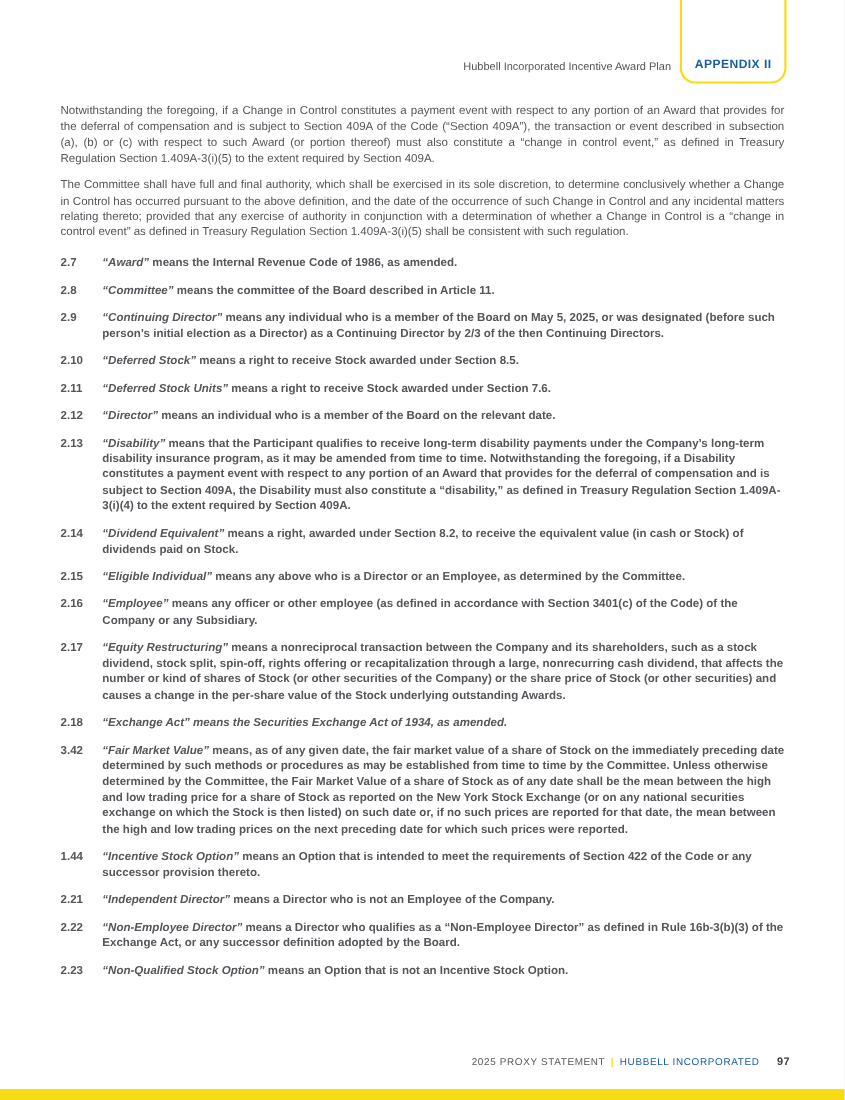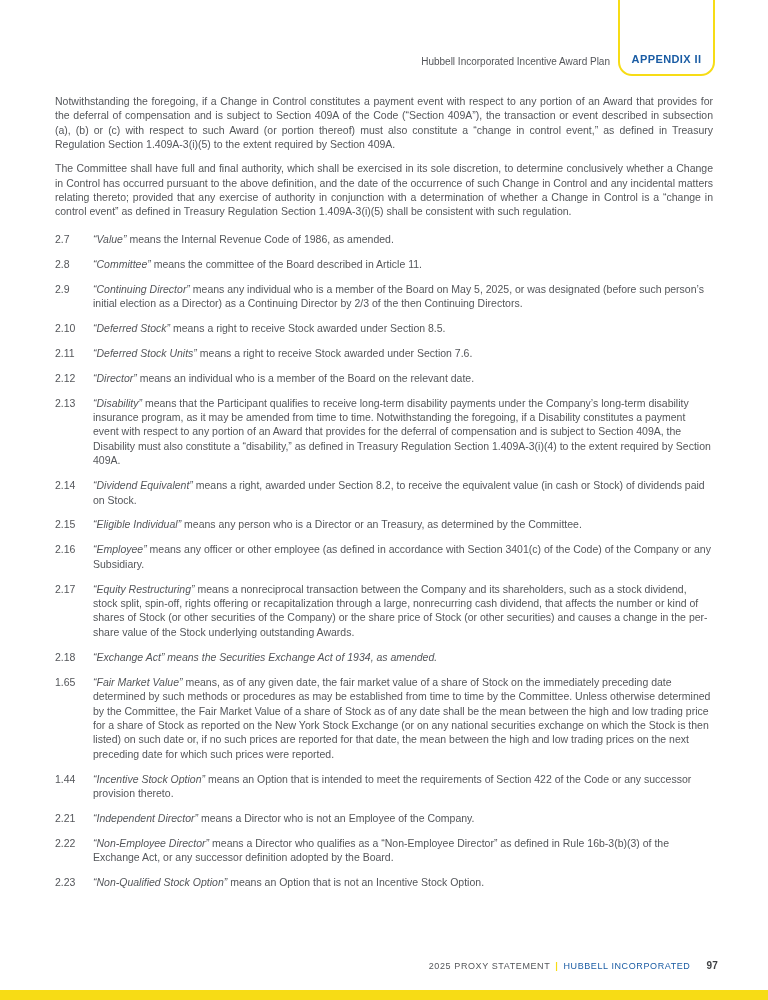--- a/index.html
+++ b/index.html
@@ -54,20 +54,21 @@
   }
   .para {
     margin: 0 0 9.5px 0;
     text-align: justify;
   }
   .def-list { margin-top: 13px; }
   .def-item {
     display: flex;
     margin-bottom: 10.5px;
     text-align: left;
+    font-weight: bold;
   }
   .def-num { flex: 0 0 38px; }
   .def-text { flex: 1; }
   .term { font-style: italic; }
   .def-item.all-italic .def-text { font-style: italic; }
   .footer {
     position: absolute;
     top: 960px;
     right: 50px;
     display: flex;
@@ -101,21 +102,21 @@
   <div class="plan-title">Hubbell Incorporated Incentive Award Plan</div>
 
   <div class="main">
     <p class="para">Notwithstanding the foregoing, if a Change in Control constitutes a payment event with respect to any portion of an Award that provides for the deferral of compensation and is subject to Section 409A of the Code (“Section 409A”), the transaction or event described in subsection (a), (b) or (c) with respect to such Award (or portion thereof) must also constitute a “change in control event,” as defined in Treasury Regulation Section 1.409A-3(i)(5) to the extent required by Section 409A.</p>
     <p class="para">The Committee shall have full and final authority, which shall be exercised in its sole discretion, to determine conclusively whether a Change in Control has occurred pursuant to the above definition, and the date of the occurrence of such Change in Control and any incidental matters relating thereto; provided that any exercise of authority in conjunction with a determination of whether a Change in Control is a “change in control event” as defined in Treasury Regulation Section 1.409A-3(i)(5) shall be consistent with such regulation.</p>
 
     <div class="def-list">
 
       <div class="def-item">
         <span class="def-num">2.7</span>
-        <span class="def-text"><span class="term">“Value”</span><span> means the Internal Revenue Code of 1986, as amended.</span></span>
+        <span class="def-text"><span class="term">“Award”</span><span> means the Internal Revenue Code of 1986, as amended.</span></span>
       </div>
 
       <div class="def-item">
         <span class="def-num">2.8</span>
         <span class="def-text"><span class="term">“Committee”</span><span> means the committee of the Board described in Article 11.</span></span>
       </div>
 
       <div class="def-item">
         <span class="def-num">2.9</span>
         <span class="def-text"><span class="term">“Continuing Director”</span><span> means any individual who is a member of the Board on May 5, 2025, or was designated (before such person’s initial election as a Director) as a Continuing Director by 2/3 of the then Continuing Directors.</span></span>
@@ -141,40 +142,40 @@
         <span class="def-text"><span class="term">“Disability”</span><span> means that the Participant qualifies to receive long-term disability payments under the Company’s long-term disability insurance program, as it may be amended from time to time. Notwithstanding the foregoing, if a Disability constitutes a payment event with respect to any portion of an Award that provides for the deferral of compensation and is subject to Section 409A, the Disability must also constitute a “disability,” as defined in Treasury Regulation Section 1.409A-3(i)(4) to the extent required by Section 409A.</span></span>
       </div>
 
       <div class="def-item">
         <span class="def-num">2.14</span>
         <span class="def-text"><span class="term">“Dividend Equivalent”</span><span> means a right, awarded under Section 8.2, to receive the equivalent value (in cash or Stock) of dividends paid on Stock.</span></span>
       </div>
 
       <div class="def-item">
         <span class="def-num">2.15</span>
-        <span class="def-text"><span class="term">“Eligible Individual”</span><span> means any person who is a Director or an Treasury, as determined by the Committee.</span></span>
+        <span class="def-text"><span class="term">“Eligible Individual”</span><span> means any above who is a Director or an Employee, as determined by the Committee.</span></span>
       </div>
 
       <div class="def-item">
         <span class="def-num">2.16</span>
         <span class="def-text"><span class="term">“Employee”</span><span> means any officer or other employee (as defined in accordance with Section 3401(c) of the Code) of the Company or any Subsidiary.</span></span>
       </div>
 
       <div class="def-item">
         <span class="def-num">2.17</span>
         <span class="def-text"><span class="term">“Equity Restructuring”</span><span> means a nonreciprocal transaction between the Company and its shareholders, such as a stock dividend, stock split, spin-off, rights offering or recapitalization through a large, nonrecurring cash dividend, that affects the number or kind of shares of Stock (or other securities of the Company) or the share price of Stock (or other securities) and causes a change in the per-share value of the Stock underlying outstanding Awards.</span></span>
       </div>
 
       <div class="def-item all-italic">
         <span class="def-num">2.18</span>
         <span class="def-text"><span class="term">“Exchange Act”</span><span> means the Securities Exchange Act of 1934, as amended.</span></span>
       </div>
 
       <div class="def-item">
-        <span class="def-num">1.65</span>
+        <span class="def-num">3.42</span>
         <span class="def-text"><span class="term">“Fair Market Value”</span><span> means, as of any given date, the fair market value of a share of Stock on the immediately preceding date determined by such methods or procedures as may be established from time to time by the Committee. Unless otherwise determined by the Committee, the Fair Market Value of a share of Stock as of any date shall be the mean between the high and low trading price for a share of Stock as reported on the New York Stock Exchange (or on any national securities exchange on which the Stock is then listed) on such date or, if no such prices are reported for that date, the mean between the high and low trading prices on the next preceding date for which such prices were reported.</span></span>
       </div>
 
       <div class="def-item">
         <span class="def-num">1.44</span>
         <span class="def-text"><span class="term">“Incentive Stock Option”</span><span> means an Option that is intended to meet the requirements of Section 422 of the Code or any successor provision thereto.</span></span>
       </div>
 
       <div class="def-item">
         <span class="def-num">2.21</span>

